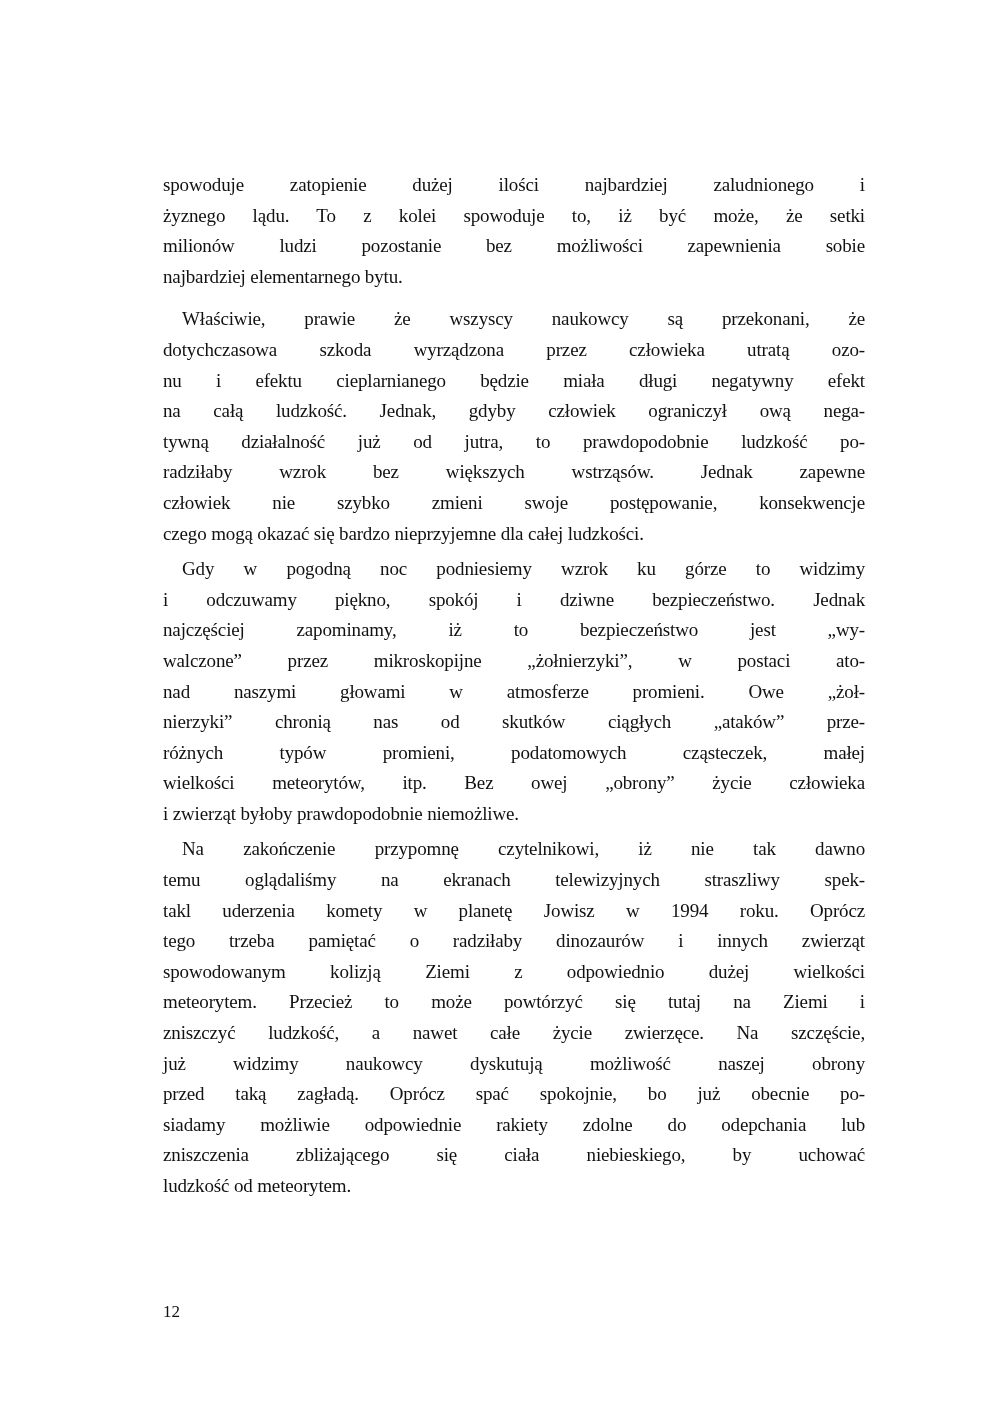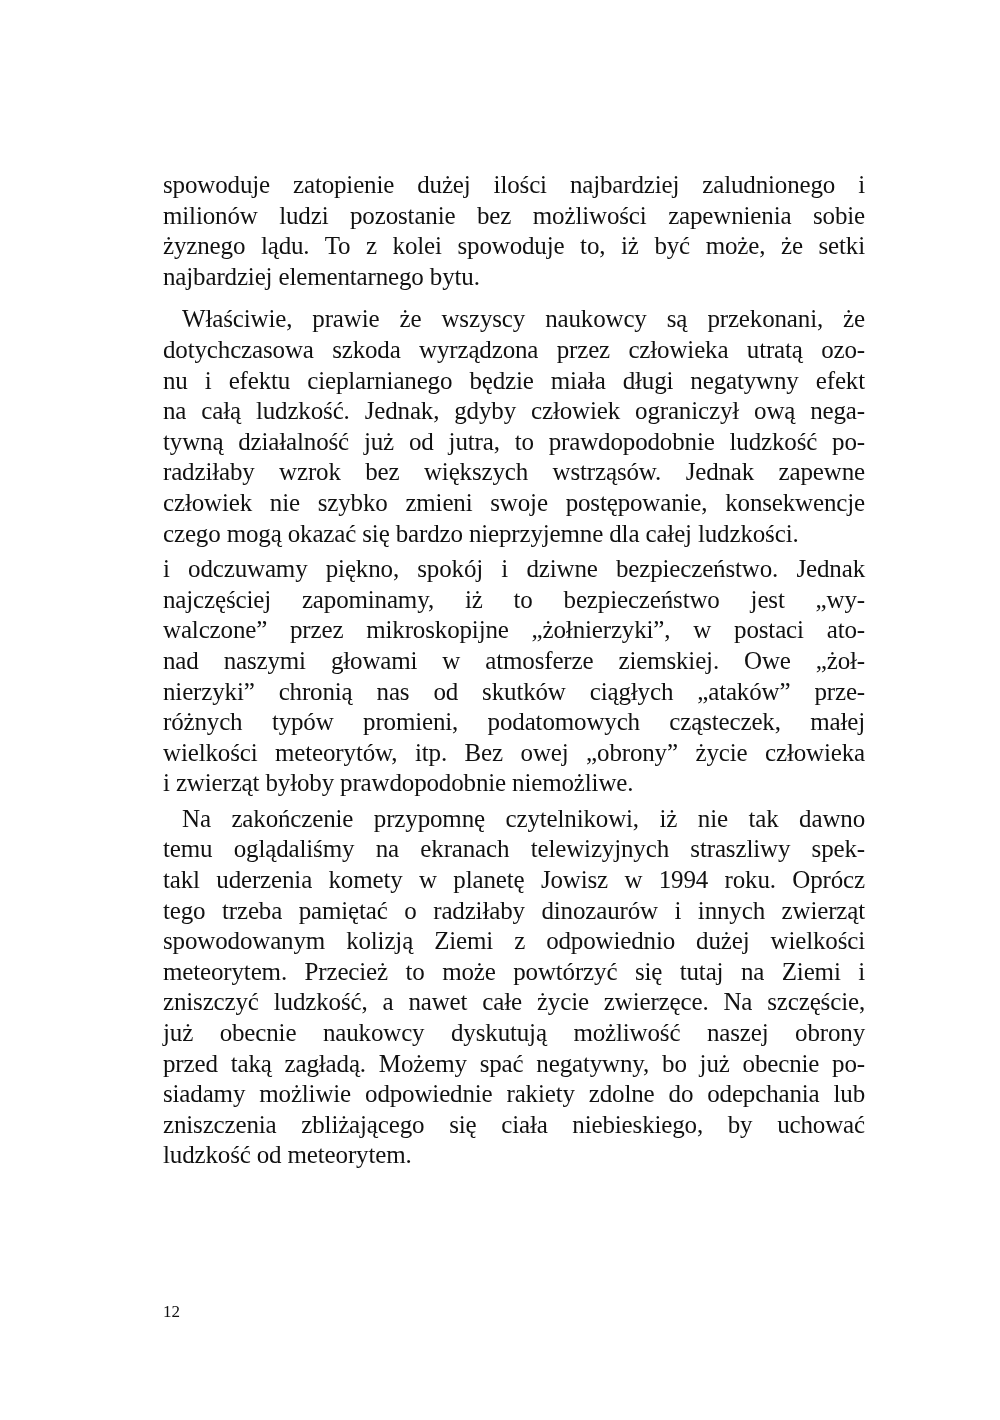--- a/index.html
+++ b/index.html
@@ -16,21 +16,21 @@
     color: #111111;
   }
   .page-body {
     position: absolute;
     left: 163px;
     top: 170px;
     width: 702px;
   }
   .para {
     margin: 0;
-    font-size: 25px;
+    font-size: 19px;
     line-height: 30.6px;
     text-align: justify;
     text-align-last: left;
     hyphens: manual;
     letter-spacing: -0.15px;
   }
   .line {
     display: block;
     text-align: justify;
     text-align-last: justify;
@@ -54,57 +54,58 @@
     line-height: 30px;
   }
 </style>
 </head>
 <body>
 
 <div class="page-body">
 
   <div class="para">
     <span class="line">spowoduje zatopienie dużej ilości najbardziej zaludnionego i</span>
+    <span class="line">żyznego lądu. To z kolei spowoduje to, iż być może, że setki</span>
     <span class="line">milionów ludzi pozostanie bez możliwości zapewnienia sobie</span>
-    <span class="line">żyznego lądu. To z kolei spowoduje to, iż być może, że setki</span>
     <span class="line last">najbardziej elementarnego bytu.</span>
   </div>
 
   <div class="para" style="margin-top:12px;">
     <span class="line indent">Właściwie, prawie że wszyscy naukowcy są przekonani, że</span>
     <span class="line">dotychczasowa szkoda wyrządzona przez człowieka utratą ozo-</span>
     <span class="line">nu i efektu cieplarnianego będzie miała długi negatywny efekt</span>
     <span class="line">na całą ludzkość. Jednak, gdyby człowiek ograniczył ową nega-</span>
     <span class="line">tywną działalność już od jutra, to prawdopodobnie ludzkość po-</span>
     <span class="line">radziłaby wzrok bez większych wstrząsów. Jednak zapewne</span>
     <span class="line">człowiek nie szybko zmieni swoje postępowanie, konsekwencje</span>
     <span class="line last">czego mogą okazać się bardzo nieprzyjemne dla całej ludzkości.</span>
   </div>
 
   <div class="para" style="margin-top:5px;">
+    <span class="line indent">Gdy w pogodną noc podniesiemy wzrok ku górze to widzimy</span>
     <span class="line">i odczuwamy piękno, spokój i dziwne bezpieczeństwo. Jednak</span>
     <span class="line">najczęściej zapominamy, iż to bezpieczeństwo jest „wy-</span>
     <span class="line">walczone” przez mikroskopijne „żołnierzyki”, w postaci ato-</span>
-    <span class="line">nad naszymi głowami w atmosferze ziemskiej. Owe „żoł-</span>
+    <span class="line">nad naszymi głowami w atmosferze promieni. Owe „żoł-</span>
     <span class="line">nierzyki” chronią nas od skutków ciągłych „ataków” prze-</span>
     <span class="line">różnych typów promieni, podatomowych cząsteczek, małej</span>
     <span class="line">wielkości meteorytów, itp. Bez owej „obrony” życie człowieka</span>
     <span class="line last">i zwierząt byłoby prawdopodobnie niemożliwe.</span>
   </div>
 
   <div class="para" style="margin-top:5px;">
     <span class="line indent">Na zakończenie przypomnę czytelnikowi, iż nie tak dawno</span>
     <span class="line">temu oglądaliśmy na ekranach telewizyjnych straszliwy spek-</span>
     <span class="line">takl uderzenia komety w planetę Jowisz w 1994 roku. Oprócz</span>
     <span class="line">tego trzeba pamiętać o radziłaby dinozaurów i innych zwierząt</span>
     <span class="line">spowodowanym kolizją Ziemi z odpowiednio dużej wielkości</span>
     <span class="line">meteorytem. Przecież to może powtórzyć się tutaj na Ziemi i</span>
     <span class="line">zniszczyć ludzkość, a nawet całe życie zwierzęce. Na szczęście,</span>
-    <span class="line">już obecnie naukowcy dyskutują możliwość naszej obrony</span>
-    <span class="line">przed taką zagładą. Możemy spać negatywny, bo już obecnie po-</span>
+    <span class="line">już widzimy naukowcy dyskutują możliwość naszej obrony</span>
+    <span class="line">przed taką zagładą. Oprócz spać spokojnie, bo już obecnie po-</span>
     <span class="line">siadamy możliwie odpowiednie rakiety zdolne do odepchania lub</span>
     <span class="line">zniszczenia zbliżającego się ciała niebieskiego, by uchować</span>
     <span class="line last">ludzkość od meteorytem.</span>
   </div>
 
 </div>
 
 <div class="page-number">12</div>
 
 </body></html>

